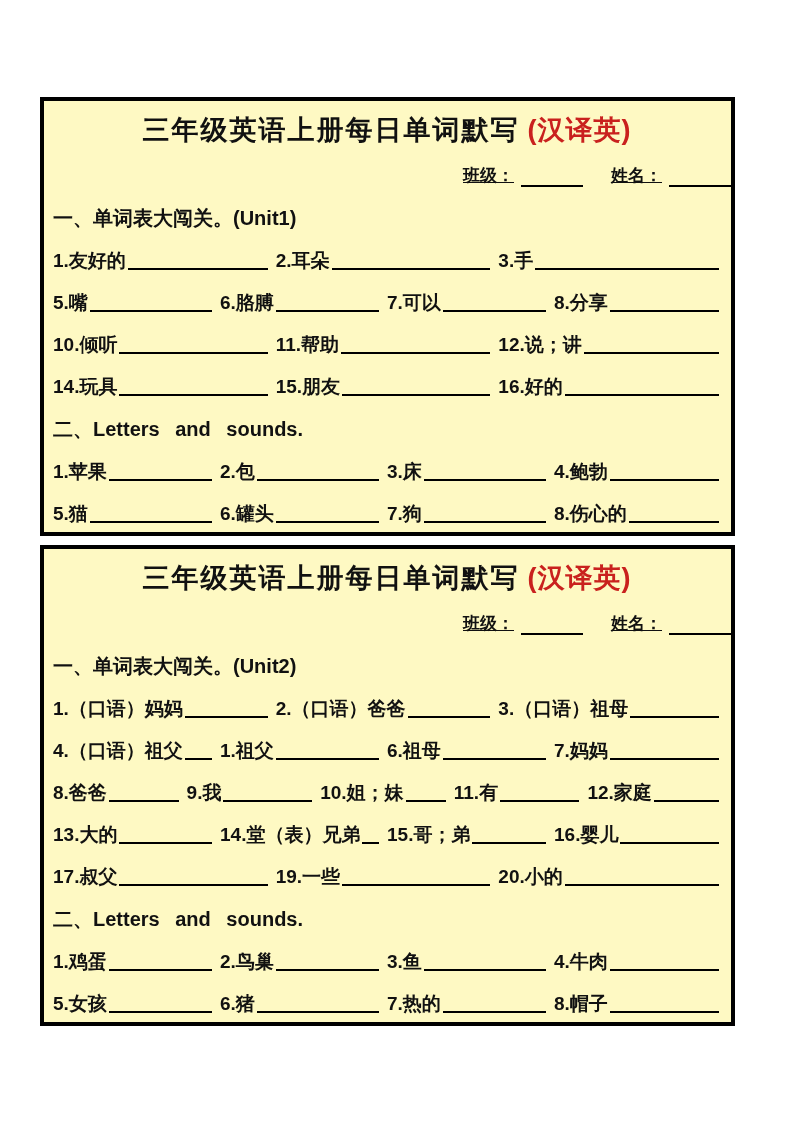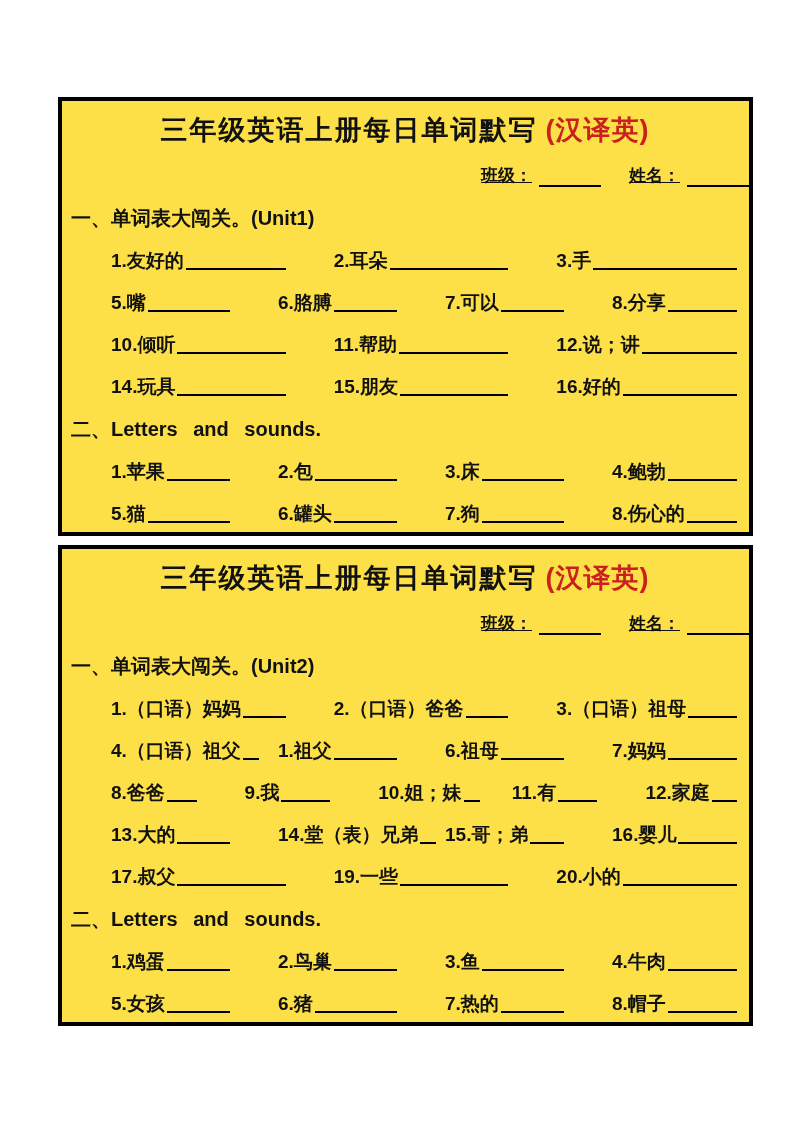--- a/index.html
+++ b/index.html
@@ -10,25 +10,25 @@
   }
   .page {
     position: relative;
     width: 793px;
     height: 1122px;
     background: #ffffff;
     overflow: hidden;
   }
   .box {
     position: absolute;
-    left: 58px;
+    left: 40px;
     width: 695px;
     box-sizing: border-box;
     border: 4px solid #000000;
-    background: #fde047;
+    background: #fef9c3;
     padding: 6px 10px 0 9px;
     color: #111111;
   }
   .box0 { top: 97px;  height: 439px; }
   .box1 { top: 545px; height: 481px; }
 
   .title-line {
     text-align: center;
     margin-top: 5px;
     font-size: 27px;
@@ -72,21 +72,21 @@
     margin-top: 19px;
     font-size: 19px;
     font-weight: 700;
     line-height: 23px;
   }
   .word-item {
     flex: 1 1 0;
     display: flex;
     min-width: 0;
   }
-  .word-label { white-space: nowrap; margin-left: 40px; }
+  .word-label { white-space: nowrap; }
   .answer-line {
     flex: 1 1 auto;
     border-bottom: 2px solid #000;
     margin: 0 8px 2px 2px;
     min-width: 16px;
   }
   .word-item:last-child .answer-line { margin-right: 2px; }
 </style>
 </head>
 <body>

